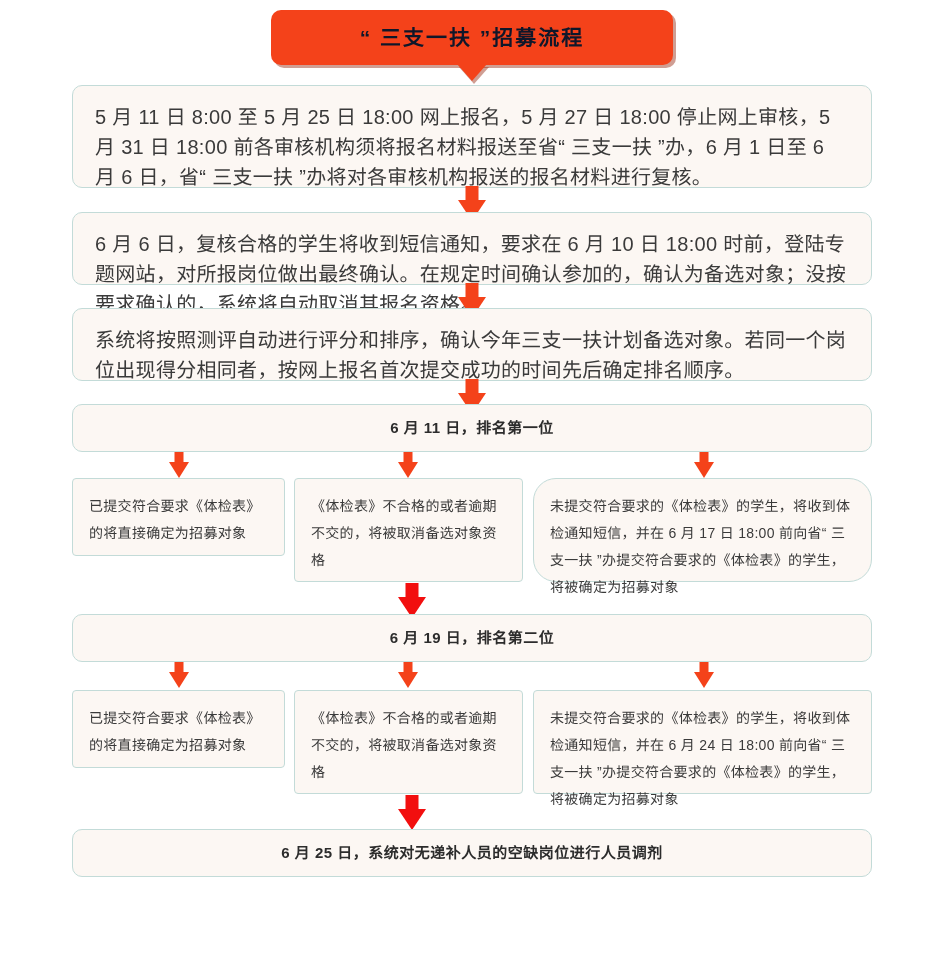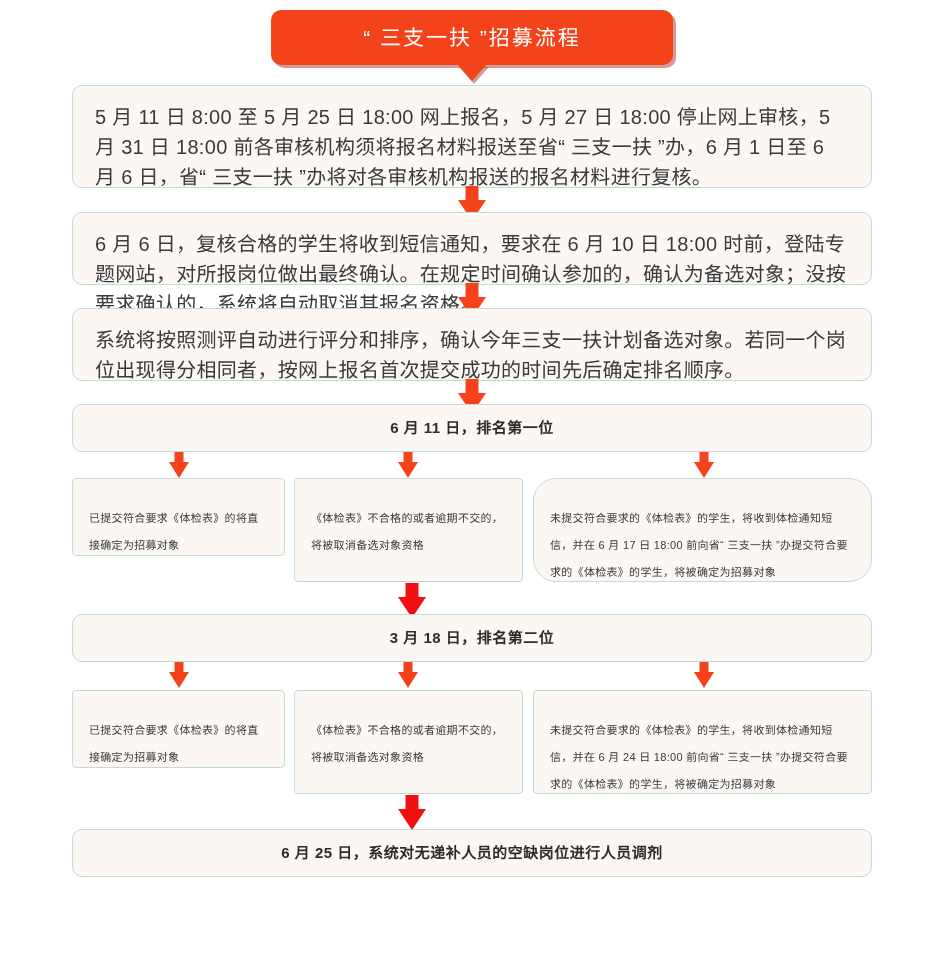--- a/index.html
+++ b/index.html
@@ -37,23 +37,23 @@
     width: 402px;
     height: 55px;
     background: #f4421a;
     border-radius: 10px;
     box-shadow: 3px 3px 0 0 rgba(150, 40, 15, 0.45);
     display: flex;
     align-items: center;
     justify-content: center;
   }
   .banner-title {
-    color: #ffffff;
+    color: #0f172a;
     font-size: 21px;
-    font-weight: normal;
+    font-weight: bold;
     letter-spacing: 2px;
     line-height: 1;
     white-space: nowrap;
   }
   .banner-notch {
     position: absolute;
     left: 50%;
     bottom: -16px;
     margin-left: -15px;
     width: 0;
@@ -102,24 +102,23 @@
   .rank-box p {
     font-weight: bold;
     font-size: 15px;
     color: #2c2c2c;
     letter-spacing: 0.5px;
   }
   .col-box {
     padding: 14px 16px 12px 16px;
   }
   .col-box p {
-    font-size: 11px;
+    font-size: 14px;
     line-height: 27px;
     color: #3a3a3a;
-    margin-top: 12px;
   }
 
   
   .arrow {
     position: absolute;
   }
   .arrow .stem {
     position: absolute;
     left: 50%;
     top: 0;
@@ -239,21 +238,21 @@
   <div class="flowbox square col-box" style="left:533px; top:478px; width:339px; height:104px;border-radius:23px;">
     <p>未提交符合要求的《体检表》的学生，将收到体检通知短信，并在 6 月 17 日 18:00 前向省“ 三支一扶 ”办提交符合要求的《体检表》的学生，将被确定为招募对象</p>
   </div>
 
   <div class="arrow big bright" style="left:397px; top:583px;">
     <span class="stem"></span>
       <span class="head"></span>
   </div>
 
   <div class="flowbox rank-box" style="left:72px; top:614px; width:800px; height:48px;">
-    <p>3 月 18 日，排名第二位</p>
+    <p>6 月 19 日，排名第二位</p>
   </div>
 
   <div class="arrow small" style="left:168px; top:662px;">
     <span class="stem"></span>
       <span class="head"></span>
   </div>
   <div class="arrow small" style="left:397px; top:662px;">
     <span class="stem"></span>
       <span class="head"></span>
   </div>

